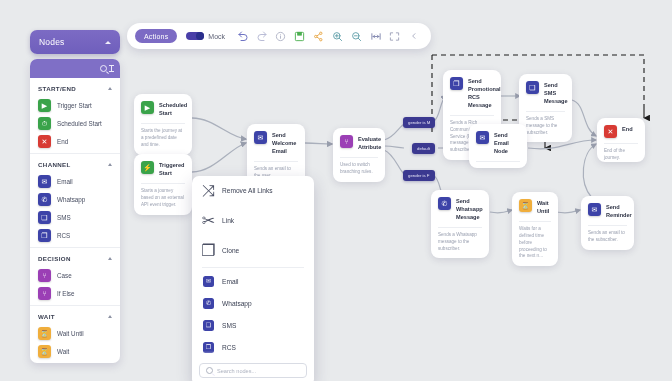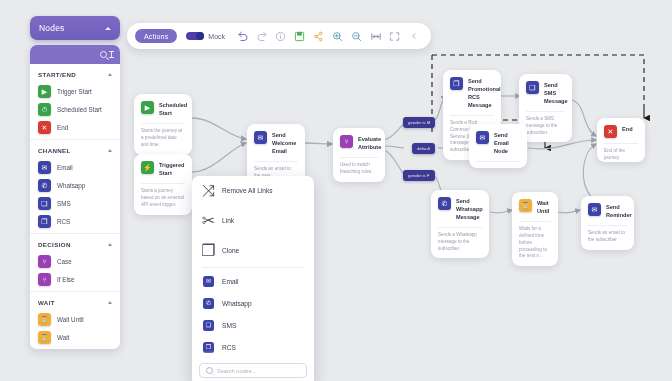--- a/index.html
+++ b/index.html
@@ -5,21 +5,21 @@
   html,body{margin:0;padding:0;}
   body{
     width:672px;height:381px;overflow:hidden;
     background:#e8eaec;
     font-family:"Liberation Sans", sans-serif;
     -webkit-font-smoothing:antialiased;
   }
   #app{position:relative;width:672px;height:381px;}
 
   
-  #sidebar{position:absolute;left:30px;top:16px;width:90px;}
+  #sidebar{position:absolute;left:30px;top:30px;width:90px;}
   .panel-header{
     height:24px;border-radius:7px;
     background:linear-gradient(180deg,#7c6bc4 0%,#6f5fbc 100%);
     display:flex;align-items:center;justify-content:space-between;
     padding:0 9px;box-sizing:border-box;
     box-shadow:0 2px 5px rgba(60,50,110,.28);
   }
   .panel-header-title{color:#fff;font-size:8.5px;letter-spacing:.2px;}
   .chev-up{
     width:0;height:0;border-left:3.2px solid transparent;border-right:3.2px solid transparent;

